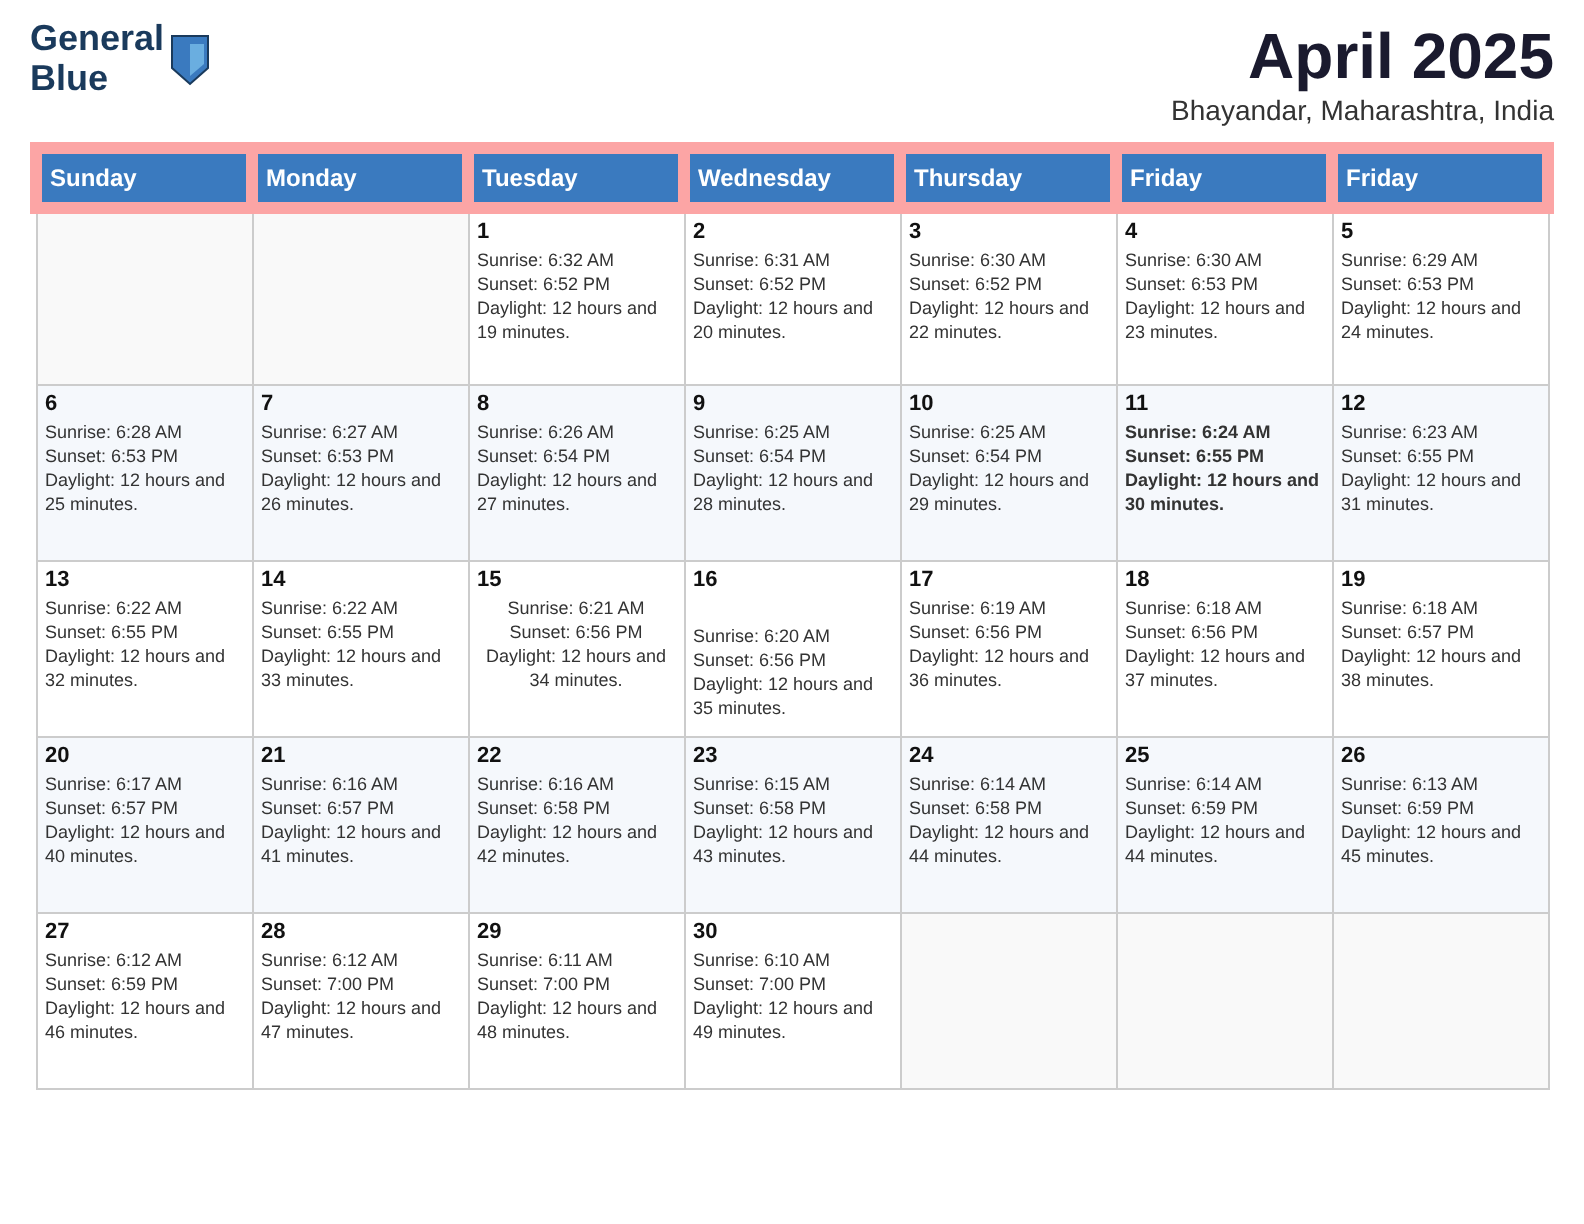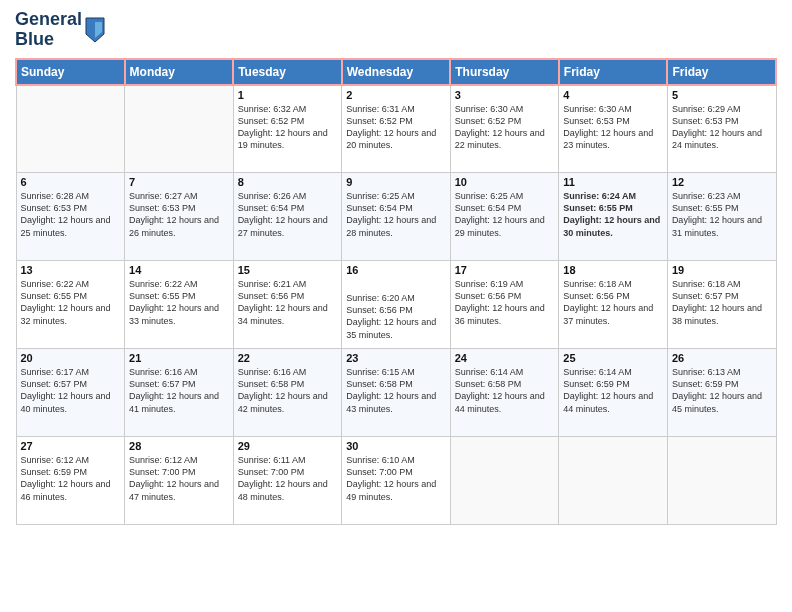--- a/index.html
+++ b/index.html
@@ -55,21 +55,21 @@
       width: 100%;
       table-layout: fixed;
     }
     .calendar thead tr th {
       background: #3a7abf;
       color: #fff;
       font-size: 12px;
       font-weight: bold;
       padding: 5px 4px;
       text-align: left;
-      border: 2px solid #fca5a5;
+      border: 6px solid #fca5a5;
     }
     .calendar tbody tr td {
       border: 1px solid #ccc;
       vertical-align: top;
       padding: 3px 4px;
       font-size: 9.5px;
       color: #222;
       background: #fff;
       height: 88px;
     }
@@ -101,20 +101,24 @@
         <div class="logo-text">
           <span>General</span>
           <span>Blue</span>
         </div>
         <svg width="22" height="28" viewBox="0 0 22 28" style="margin-left:2px;">
           <polygon points="2,2 20,2 20,18 11,26 2,18" fill="#3a7abf" stroke="#1a3a5c" stroke-width="1"></polygon>
           <polygon points="11,6 18,6 18,16 11,22" fill="#6aaee0"></polygon>
         </svg>
       </div>
     </div>
+    <div class="title-block">
+      <div class="main-title">April 2025</div>
+      <div class="subtitle">Bhayandar, Maharashtra, India</div>
+    </div>
   </div>
 
   <table class="calendar">
     <thead>
       <tr>
       <th>Sunday</th>
           <th>Monday</th>
           <th>Tuesday</th>
           <th>Wednesday</th>
           <th>Thursday</th>
@@ -209,21 +213,21 @@
 Daylight: 12 hours and 32 minutes.</div>
           </td>
           <td>
             <div class="day-number">14</div>
             <div class="day-info" style="white-space: pre-line;">Sunrise: 6:22 AM
 Sunset: 6:55 PM
 Daylight: 12 hours and 33 minutes.</div>
           </td>
           <td>
             <div class="day-number">15</div>
-            <div class="day-info" style="white-space: pre-line;">Sunrise: 6:21 AM
+            <div class="day-info" style="white-space: pre-line; text-align: center;">Sunrise: 6:21 AM
 Sunset: 6:56 PM
 Daylight: 12 hours and 34 minutes.</div>
           </td>
           <td>
             <div class="day-number">16</div>
             <div class="day-info" style="white-space: pre-line; margin-top: 16px;">Sunrise: 6:20 AM
 Sunset: 6:56 PM
 Daylight: 12 hours and 35 minutes.</div>
           </td>
           <td>

